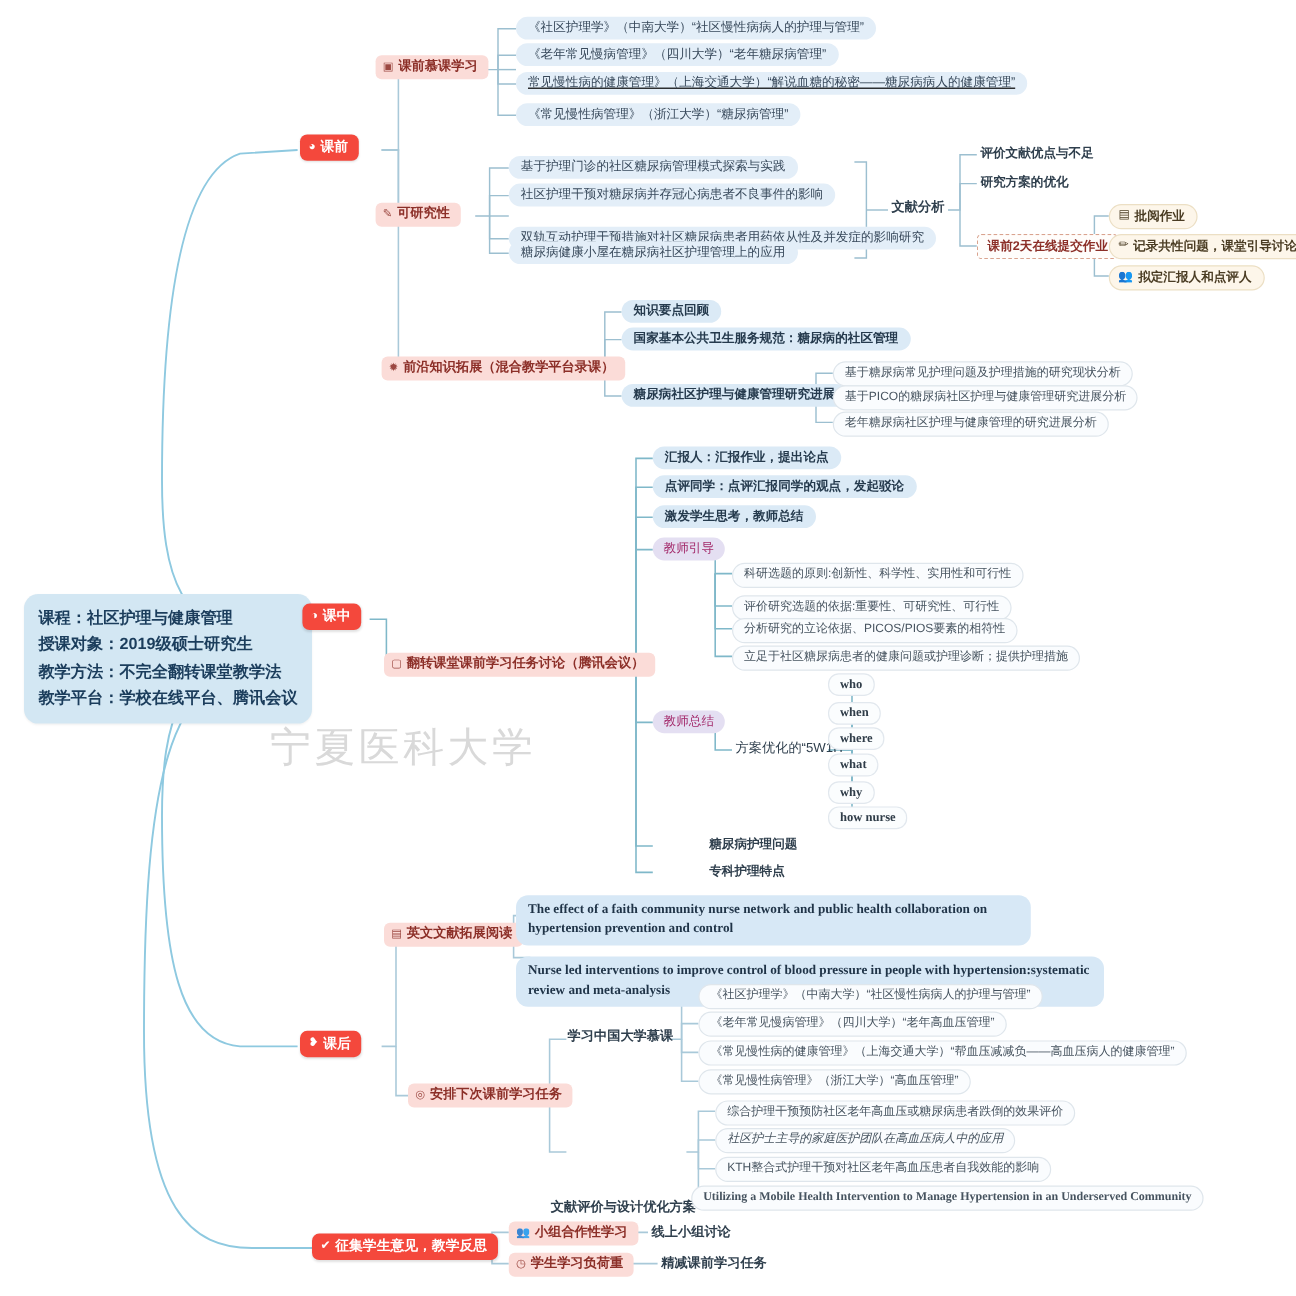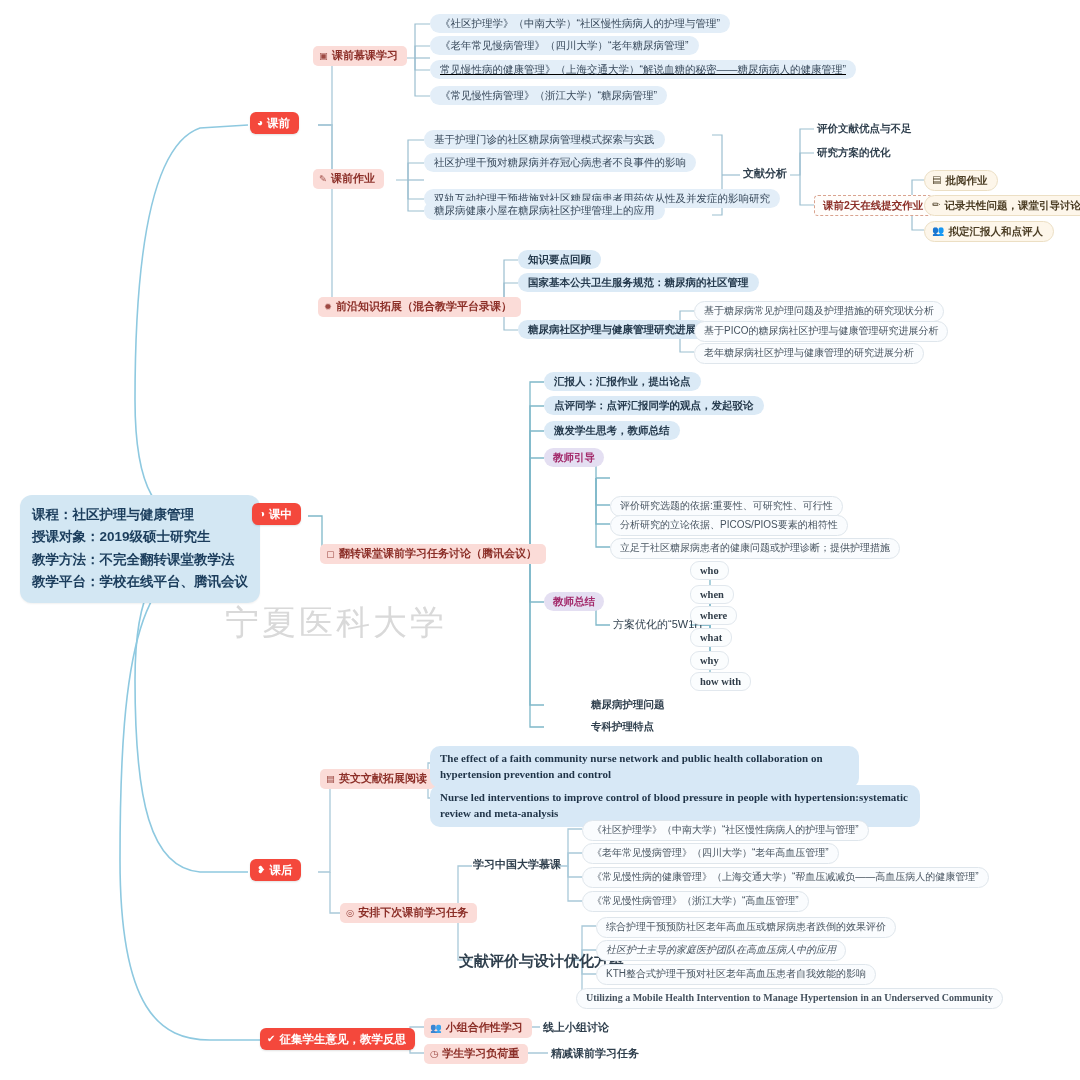--- a/index.html
+++ b/index.html
@@ -116,21 +116,21 @@
     background: #fffdfb;
   }
 
   
   .lav-pill {
     background: #e4dff2;
     color: #a32a6b;
     border-radius: 10px;
     padding: 3px 9px;
     font-size: 10.5px;
-    font-weight: bold;
+    font-weight: normal;
   }
 
   
   .en-block {
     background: #d7e8f6;
     border-radius: 10px;
     padding: 5px 10px;
     font-family: "Liberation Serif", "DejaVu Serif", serif;
     font-size: 11px;
     font-weight: bold;
@@ -297,21 +297,21 @@
   </div>
   <div class="node" style="left:430px; top:60px;text-decoration:underline;">
     <span class="blue-pill soft">常见慢性病的健康管理》（上海交通大学）“解说血糖的秘密——糖尿病病人的健康管理”</span>
   </div>
   <div class="node" style="left:430px; top:86px;">
     <span class="blue-pill soft">《常见慢性病管理》（浙江大学）“糖尿病管理”</span>
   </div>
 
   <div class="node pink-node" style="left:313px; top:169px;">
     <span class="ic">✎</span>
-    <span>课前作业</span>
+    <span>可研究性</span>
   </div>
   <div class="node" style="left:424px; top:130px;">
     <span class="blue-pill soft">基于护理门诊的社区糖尿病管理模式探索与实践</span>
   </div>
   <div class="node" style="left:424px; top:153px;">
     <span class="blue-pill soft">社区护理干预对糖尿病并存冠心病患者不良事件的影响</span>
   </div>
   <div class="node" style="left:424px; top:189px;">
     <span class="blue-pill soft">双轨互动护理干预措施对社区糖尿病患者用药依从性及并发症的影响研究</span>
   </div>
@@ -384,20 +384,23 @@
   <div class="node" style="left:544px; top:396px;">
     <span class="blue-pill">点评同学：点评汇报同学的观点，发起驳论</span>
   </div>
   <div class="node" style="left:544px; top:421px;">
     <span class="blue-pill">激发学生思考，教师总结</span>
   </div>
 
   <div class="node lav-pill" style="left:544px; top:448px;">
     <span>教师引导</span>
   </div>
+  <div class="node" style="left:610px; top:469px;">
+    <span class="ghost-pill">科研选题的原则:创新性、科学性、实用性和可行性</span>
+  </div>
   <div class="node" style="left:610px; top:496px;">
     <span class="ghost-pill">评价研究选题的依据:重要性、可研究性、可行性</span>
   </div>
   <div class="node" style="left:610px; top:515px;">
     <span class="ghost-pill">分析研究的立论依据、PICOS/PIOS要素的相符性</span>
   </div>
   <div class="node" style="left:610px; top:538px;">
     <span class="ghost-pill">立足于社区糖尿病患者的健康问题或护理诊断；提供护理措施</span>
   </div>
 
@@ -416,21 +419,21 @@
   <div class="node" style="left:690px; top:606px;">
     <span class="en-small">where</span>
   </div>
   <div class="node" style="left:690px; top:628px;">
     <span class="en-small">what</span>
   </div>
   <div class="node" style="left:690px; top:651px;">
     <span class="en-small">why</span>
   </div>
   <div class="node" style="left:690px; top:672px;">
-    <span class="en-small">how with</span>
+    <span class="en-small">how nurse</span>
   </div>
 
   <div class="node" style="left:588px; top:696px;">
     <span class="plain b">糖尿病护理问题</span>
   </div>
   <div class="node" style="left:588px; top:718px;">
     <span class="plain b">专科护理特点</span>
   </div>
 
   <div class="node red-node" style="left:250px; top:859px;">
@@ -439,21 +442,21 @@
   </div>
 
   <div class="node pink-node" style="left:320px; top:769px;">
     <span class="ic">▤</span>
     <span>英文文献拓展阅读</span>
   </div>
   <div class="node" style="left:430px; top:746px; width:495px;">
     <span class="en-block" style="width:429px;">The effect of a faith community nurse network and public health collaboration on hypertension prevention and control</span>
   </div>
   <div class="node" style="left:430px; top:785px; width:495px;">
-    <span class="en-block" style="width:490px;">Nurse led interventions to improve control of blood pressure in people with hypertension:systematic review and meta-analysis</span>
+    <span class="en-block" style="width:490px;margin-top:12px;">Nurse led interventions to improve control of blood pressure in people with hypertension:systematic review and meta-analysis</span>
   </div>
 
   <div class="node pink-node" style="left:340px; top:903px;">
     <span class="ic">◎</span>
     <span>安排下次课前学习任务</span>
   </div>
 
   <div class="node" style="left:470px; top:856px;">
     <span class="plain b" style="font-size:11px;">学习中国大学慕课</span>
   </div>
@@ -464,21 +467,21 @@
     <span class="ghost-pill">《老年常见慢病管理》（四川大学）“老年高血压管理”</span>
   </div>
   <div class="node" style="left:582px; top:867px;">
     <span class="ghost-pill">《常见慢性病的健康管理》（上海交通大学）“帮血压减减负——高血压病人的健康管理”</span>
   </div>
   <div class="node" style="left:582px; top:891px;align-items:flex-end;">
     <span class="ghost-pill">《常见慢性病管理》（浙江大学）“高血压管理”</span>
   </div>
 
   <div class="node" style="left:456px; top:950px;">
-    <span class="plain b" style="font-size:15px;">文献评价与设计优化方案</span>
+    <span class="plain b" style="font-size:11px;margin-top:48px;">文献评价与设计优化方案</span>
   </div>
   <div class="node" style="left:596px; top:917px;">
     <span class="ghost-pill">综合护理干预预防社区老年高血压或糖尿病患者跌倒的效果评价</span>
   </div>
   <div class="node" style="left:596px; top:940px;font-style:italic;">
     <span class="ghost-pill">社区护士主导的家庭医护团队在高血压病人中的应用</span>
   </div>
   <div class="node" style="left:576px; top:988px;">
     <span class="ghost-pill en">Utilizing a Mobile Health Intervention to Manage Hypertension in an Underserved Community</span>
   </div>

